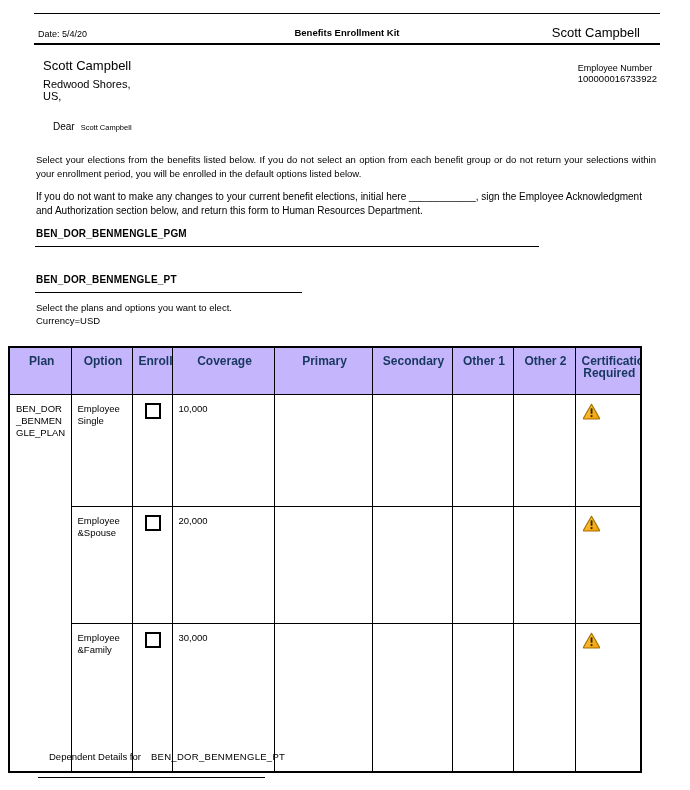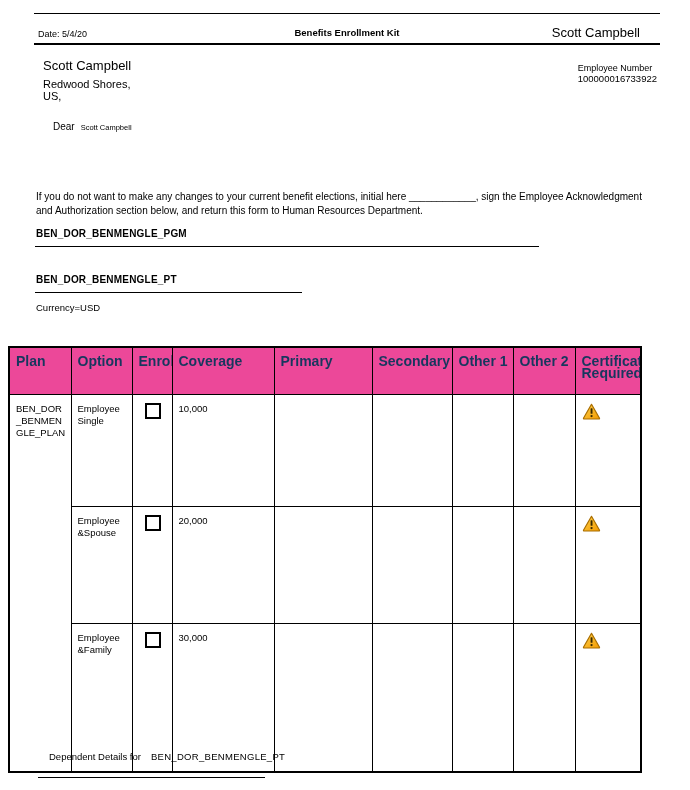--- a/index.html
+++ b/index.html
@@ -45,22 +45,22 @@
   .instructions { position:absolute; top:302px; left:36px; font-size:9.5px; line-height:12.5px; }
 
   
   table.benefits {
     position:absolute; top:346px; left:8px; width:632px;
     border-collapse:collapse; table-layout:fixed;
     border:2px solid #000;
   }
   table.benefits th, table.benefits td { border:1px solid #000; vertical-align:top; overflow:hidden; }
   table.benefits th {
-    background:#ec4899; color:#17375e; font-size:14px; font-weight:bold;
-    text-align:left; padding:7px 3px 4px 6px; line-height:12px;
+    background:#c4b5fd; color:#17375e; font-size:12px; font-weight:bold;
+    text-align:center; padding:7px 3px 4px 6px; line-height:12px;
   }
   tr.hdr-row { height:47px; }
   tr.row-1 { height:112px; }
   tr.row-2 { height:117px; }
   tr.row-3 { height:149px; }
   table.benefits td { font-size:9.5px; padding:8px 4px 4px 6px; line-height:12px; }
   td.plan-cell { word-break:break-all; line-height:11.5px; padding-right:9px; }
   .checkbox { width:12px; height:12px; border:2.5px solid #000; background:#fff; margin:0 auto; }
   td.cert-cell { padding-left:8px; padding-top:7px; }
   .warn-svg { display:block; }
@@ -90,31 +90,33 @@
     <div class="emp-right">
       <div class="emp-num-label">Employee Number</div>
       <div class="emp-num">100000016733922</div>
     </div>
   </div>
 
   <div class="salutation">
     <span>Dear</span><span class="sal-name">Scott Campbell</span>
   </div>
 
+  <div class="para1">Select your elections from the benefits listed below. If you do not select an option from each benefit group or do not return your selections within your enrollment period, you will be enrolled in the default options listed below.</div>
   <div class="para2">
     <span>If you do not want to make any changes to your current benefit elections, initial here </span><span>____________</span><span>, sign the Employee Acknowledgment and Authorization section below, and return this form to Human Resources Department.</span>
   </div>
 
   <div class="section-title title-pgm">BEN_DOR_BENMENGLE_PGM</div>
   <div class="rule rule-pgm"></div>
 
   <div class="section-title title-pt">BEN_DOR_BENMENGLE_PT</div>
   <div class="rule rule-pt"></div>
 
   <div class="instructions">
+    <div>Select the plans and options you want to elect.</div>
     <div>Currency=USD</div>
   </div>
 
   <table class="benefits">
     <colgroup>
       <col style="width:62px">
         <col style="width:61px">
         <col style="width:40px">
       <col style="width:102px">
         <col style="width:98px">

